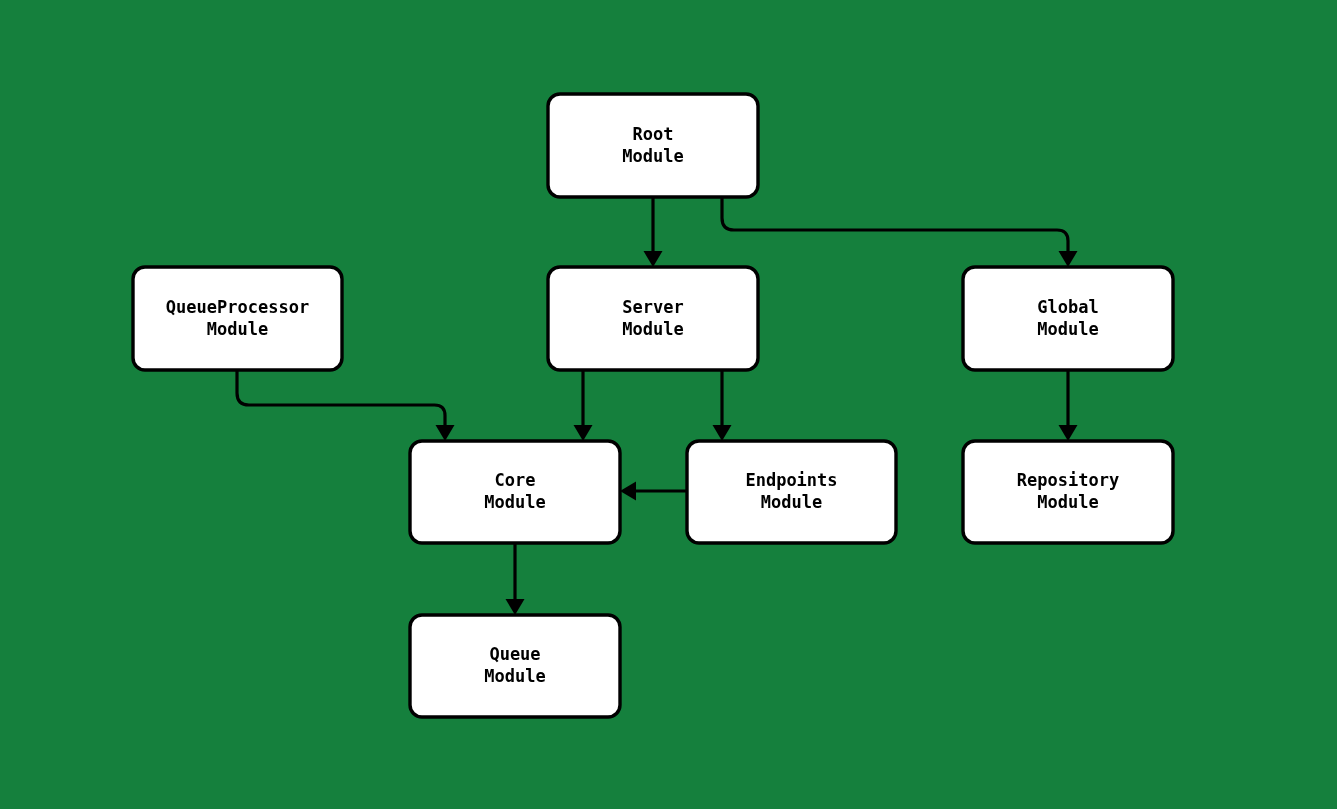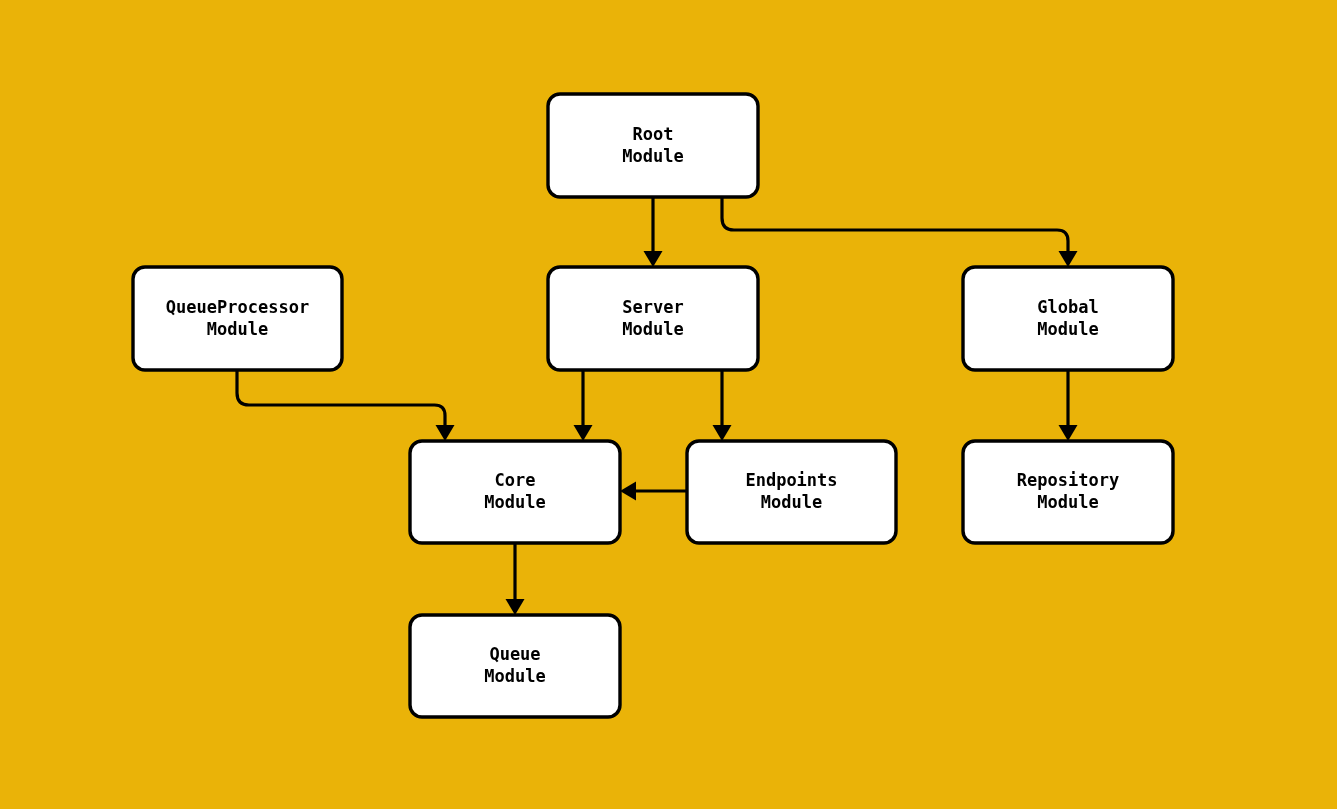--- a/index.html
+++ b/index.html
@@ -11,21 +11,21 @@
   body {
     width: 1337px;
     height: 809px;
     overflow: hidden;
     font-family: "DejaVu Sans Mono", "Liberation Mono", monospace;
   }
   #diagram-root {
     position: relative;
     width: 1337px;
     height: 809px;
-    background: #eab308;
+    background: #15803d;
   }
   svg#diagram-canvas {
     display: block;
     width: 1337px;
     height: 809px;
   }
   .node-box {
     fill: #ffffff;
     stroke: #000000;
     stroke-width: 3.4;

